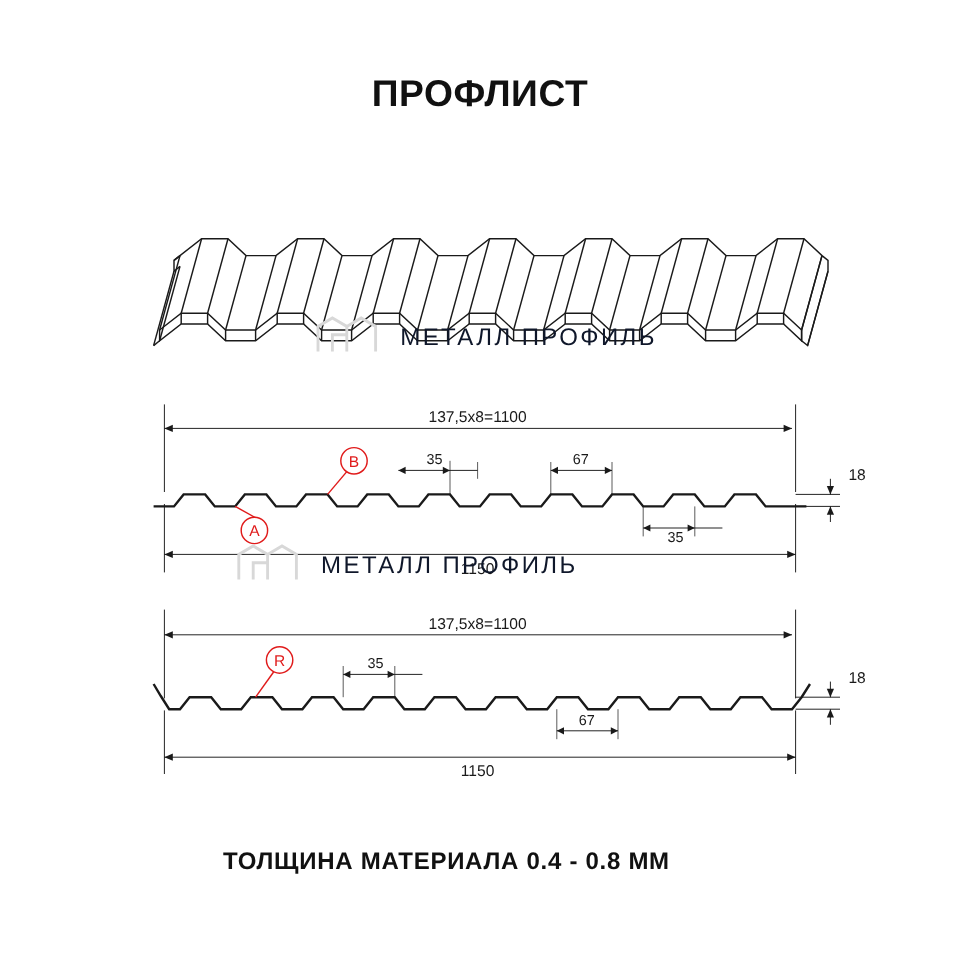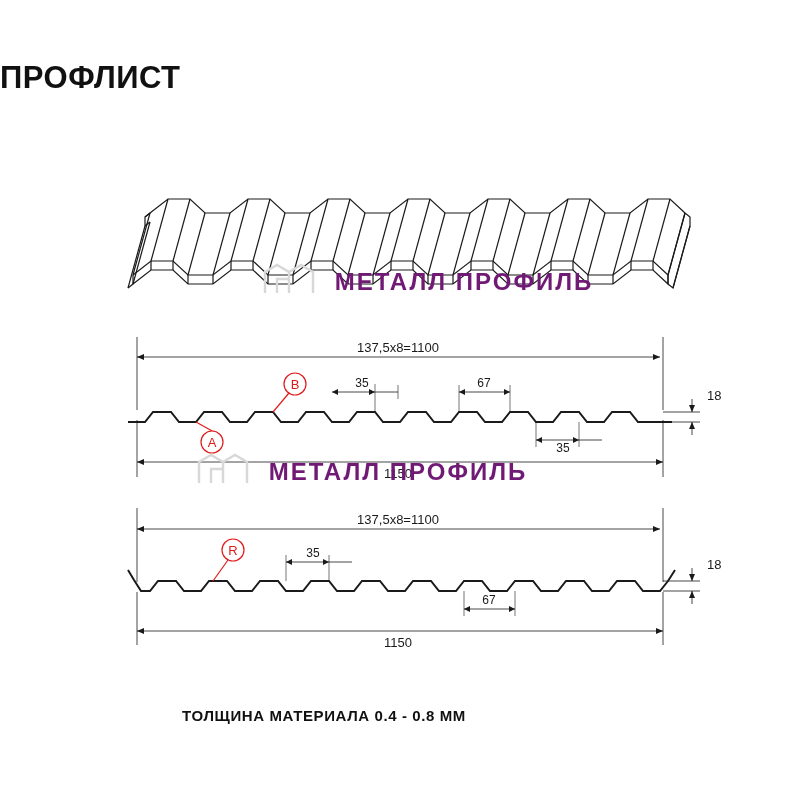--- a/index.html
+++ b/index.html
@@ -17,21 +17,21 @@
   }
   .sheet {
     position: absolute;
     inset: 0;
   }
   .title-block {
     position: absolute;
     top: 62px;
     left: 0;
     width: 800px;
-    text-align: left;
+    text-align: center;
   }
   .title-main {
     font-size: 31px;
     font-weight: bold;
     letter-spacing: 0.5px;
     color: #111111;
     line-height: 1.05;
   }
   .title-sub {
     font-size: 17px;
@@ -39,37 +39,38 @@
     color: #111111;
     margin-top: 11px;
     letter-spacing: 0.3px;
   }
   .footer-note {
     position: absolute;
     top: 707px;
     left: 0;
     width: 648px;
     text-align: center;
-    font-size: 15px;
+    font-size: 20px;
     font-weight: bold;
     letter-spacing: 0.6px;
     color: #111111;
+    padding-left: 48px;
   }
   svg.diagram {
     position: absolute;
     top: 0;
     left: 0;
   }
   .wm {
     position: absolute;
     pointer-events: none;
     user-select: none;
-    color: #701a75;
-    font-weight: bold;
-    font-size: 24px;
+    color: #0f172a;
+    font-weight: normal;
+    font-size: 20px;
     letter-spacing: 2px;
     white-space: nowrap;
   }
   .wm-1 { top: 262px; left: 262px; }
   .wm-2 { top: 452px; left: 196px; }
   .wm-icon {
     display: inline-block;
     vertical-align: middle;
     margin-right: 10px;
   }

